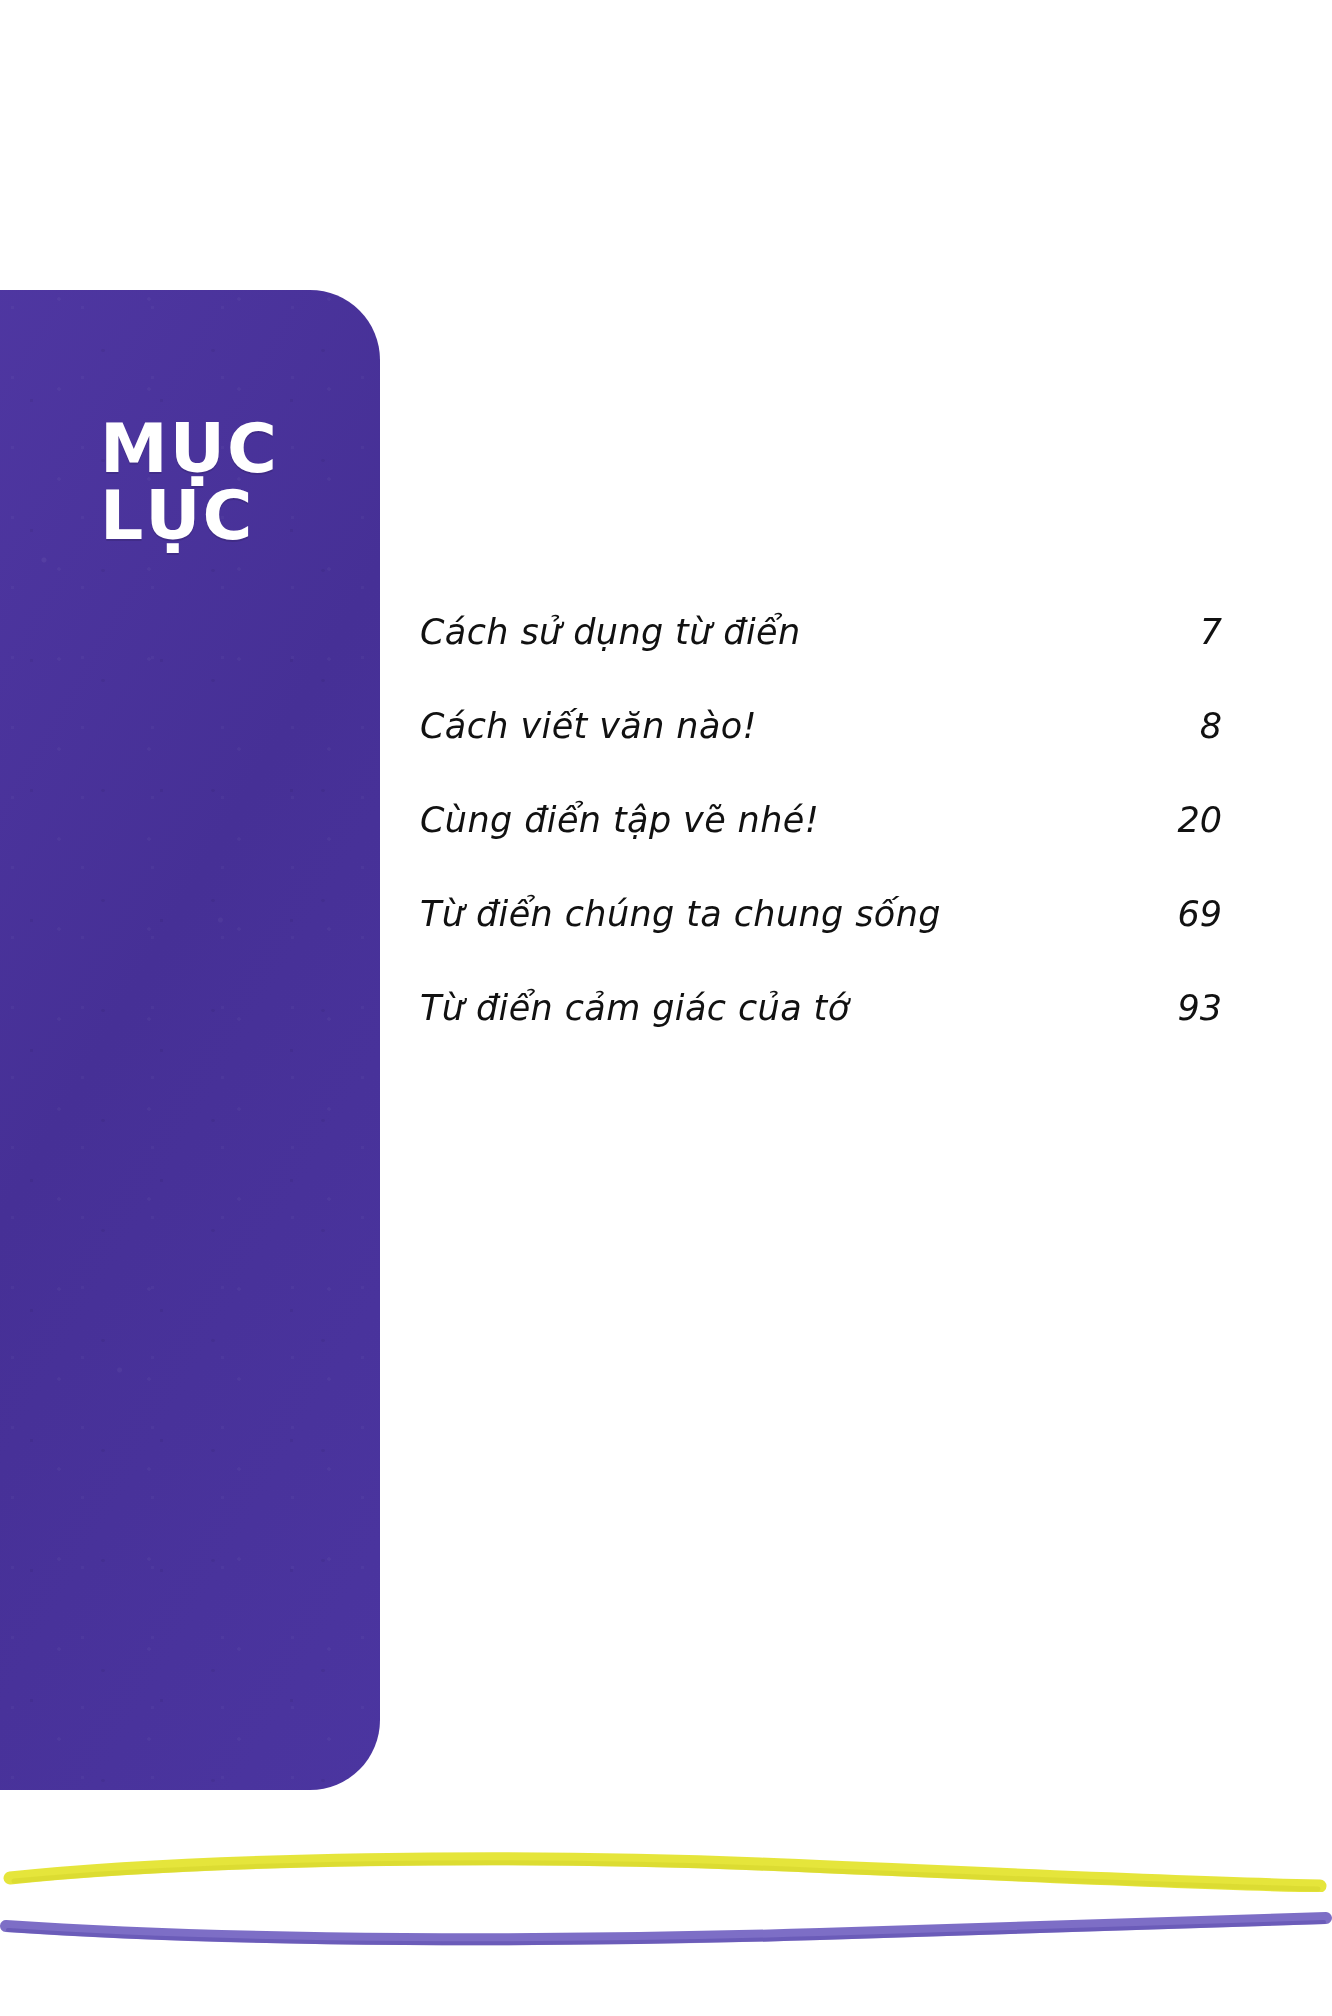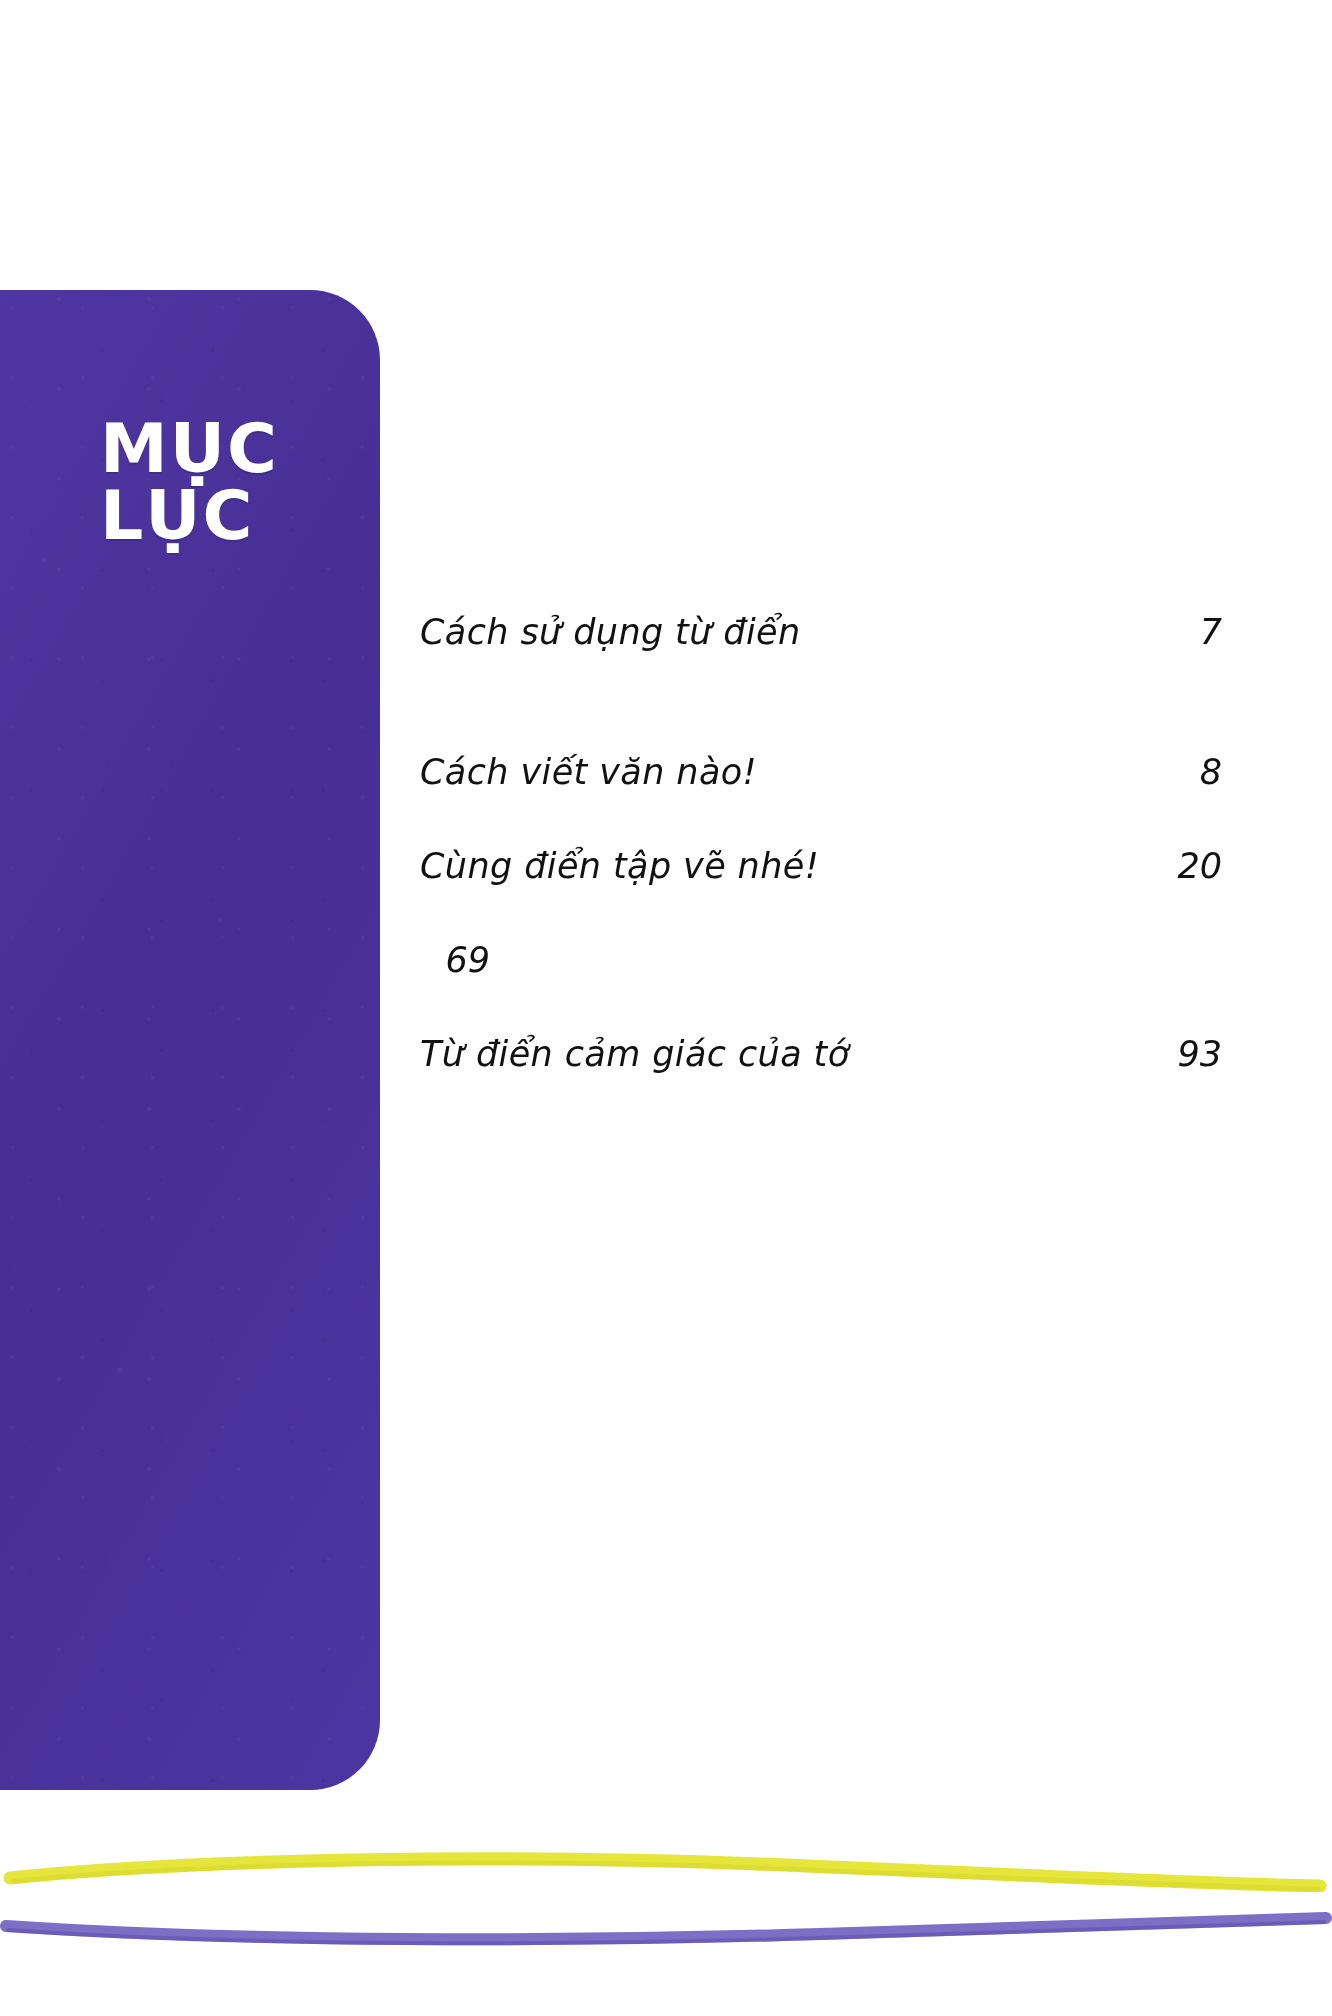--- a/index.html
+++ b/index.html
@@ -68,21 +68,21 @@
     top: 612px;
     width: 810px;
   }
   .toc-row {
     display: flex;
     align-items: baseline;
     justify-content: space-between;
     margin-bottom: 54px;
   }
   .toc-row.gap-after {
-    margin-bottom: 100px;
+    margin-bottom: 54px;
   }
   .toc-label {
     font-family: "DejaVu Sans", sans-serif;
     font-size: 35px;
     color: #111111;
     font-style: italic;
     letter-spacing: 0.4px;
   }
   .toc-page {
     font-family: "DejaVu Sans", sans-serif;
@@ -125,20 +125,21 @@
     <span class="toc-page">8</span>
   </div>
 
   <div class="toc-row">
     <span class="toc-label">Cùng điển tập vẽ nhé!</span>
     <span class="toc-page">20</span>
   </div>
 
 
   <div class="toc-row">
+    <span class="toc-label">Từ điển chúng ta chung sống</span>
     <span class="toc-page">69</span>
   </div>
 
   <div class="toc-row">
     <span class="toc-label">Từ điển cảm giác của tớ</span>
     <span class="toc-page">93</span>
   </div>
 
 </div>
 

